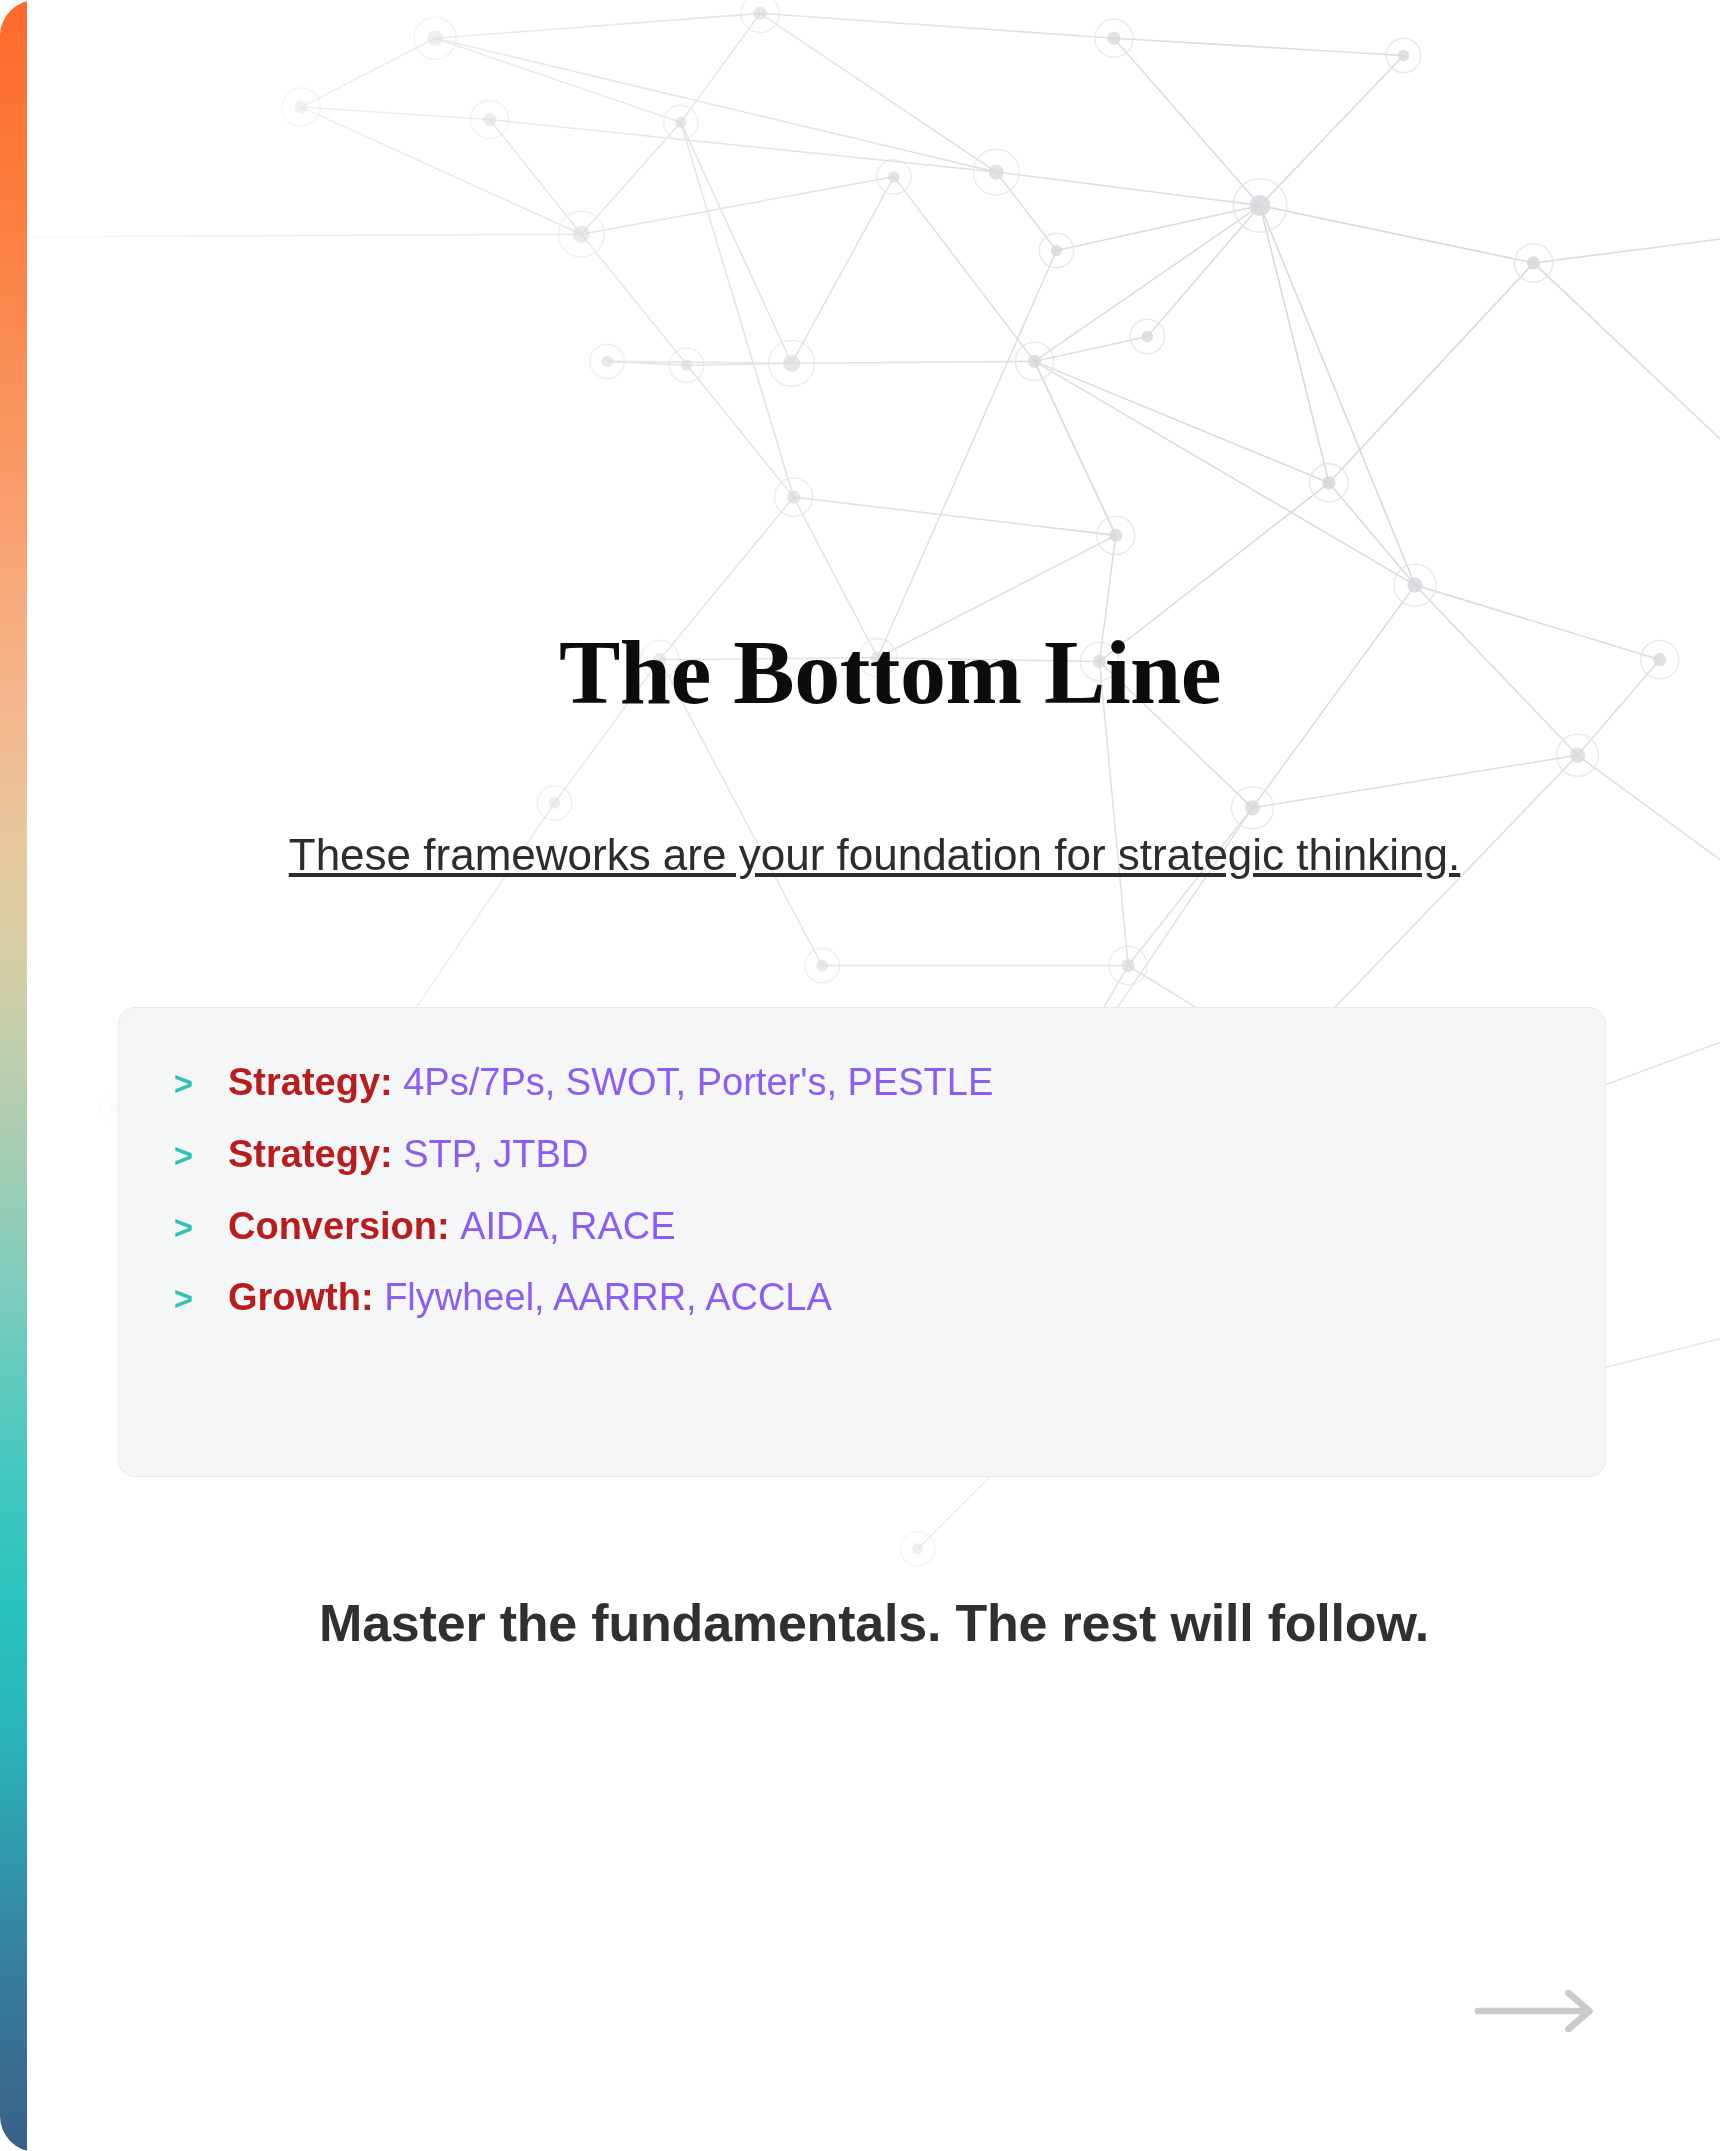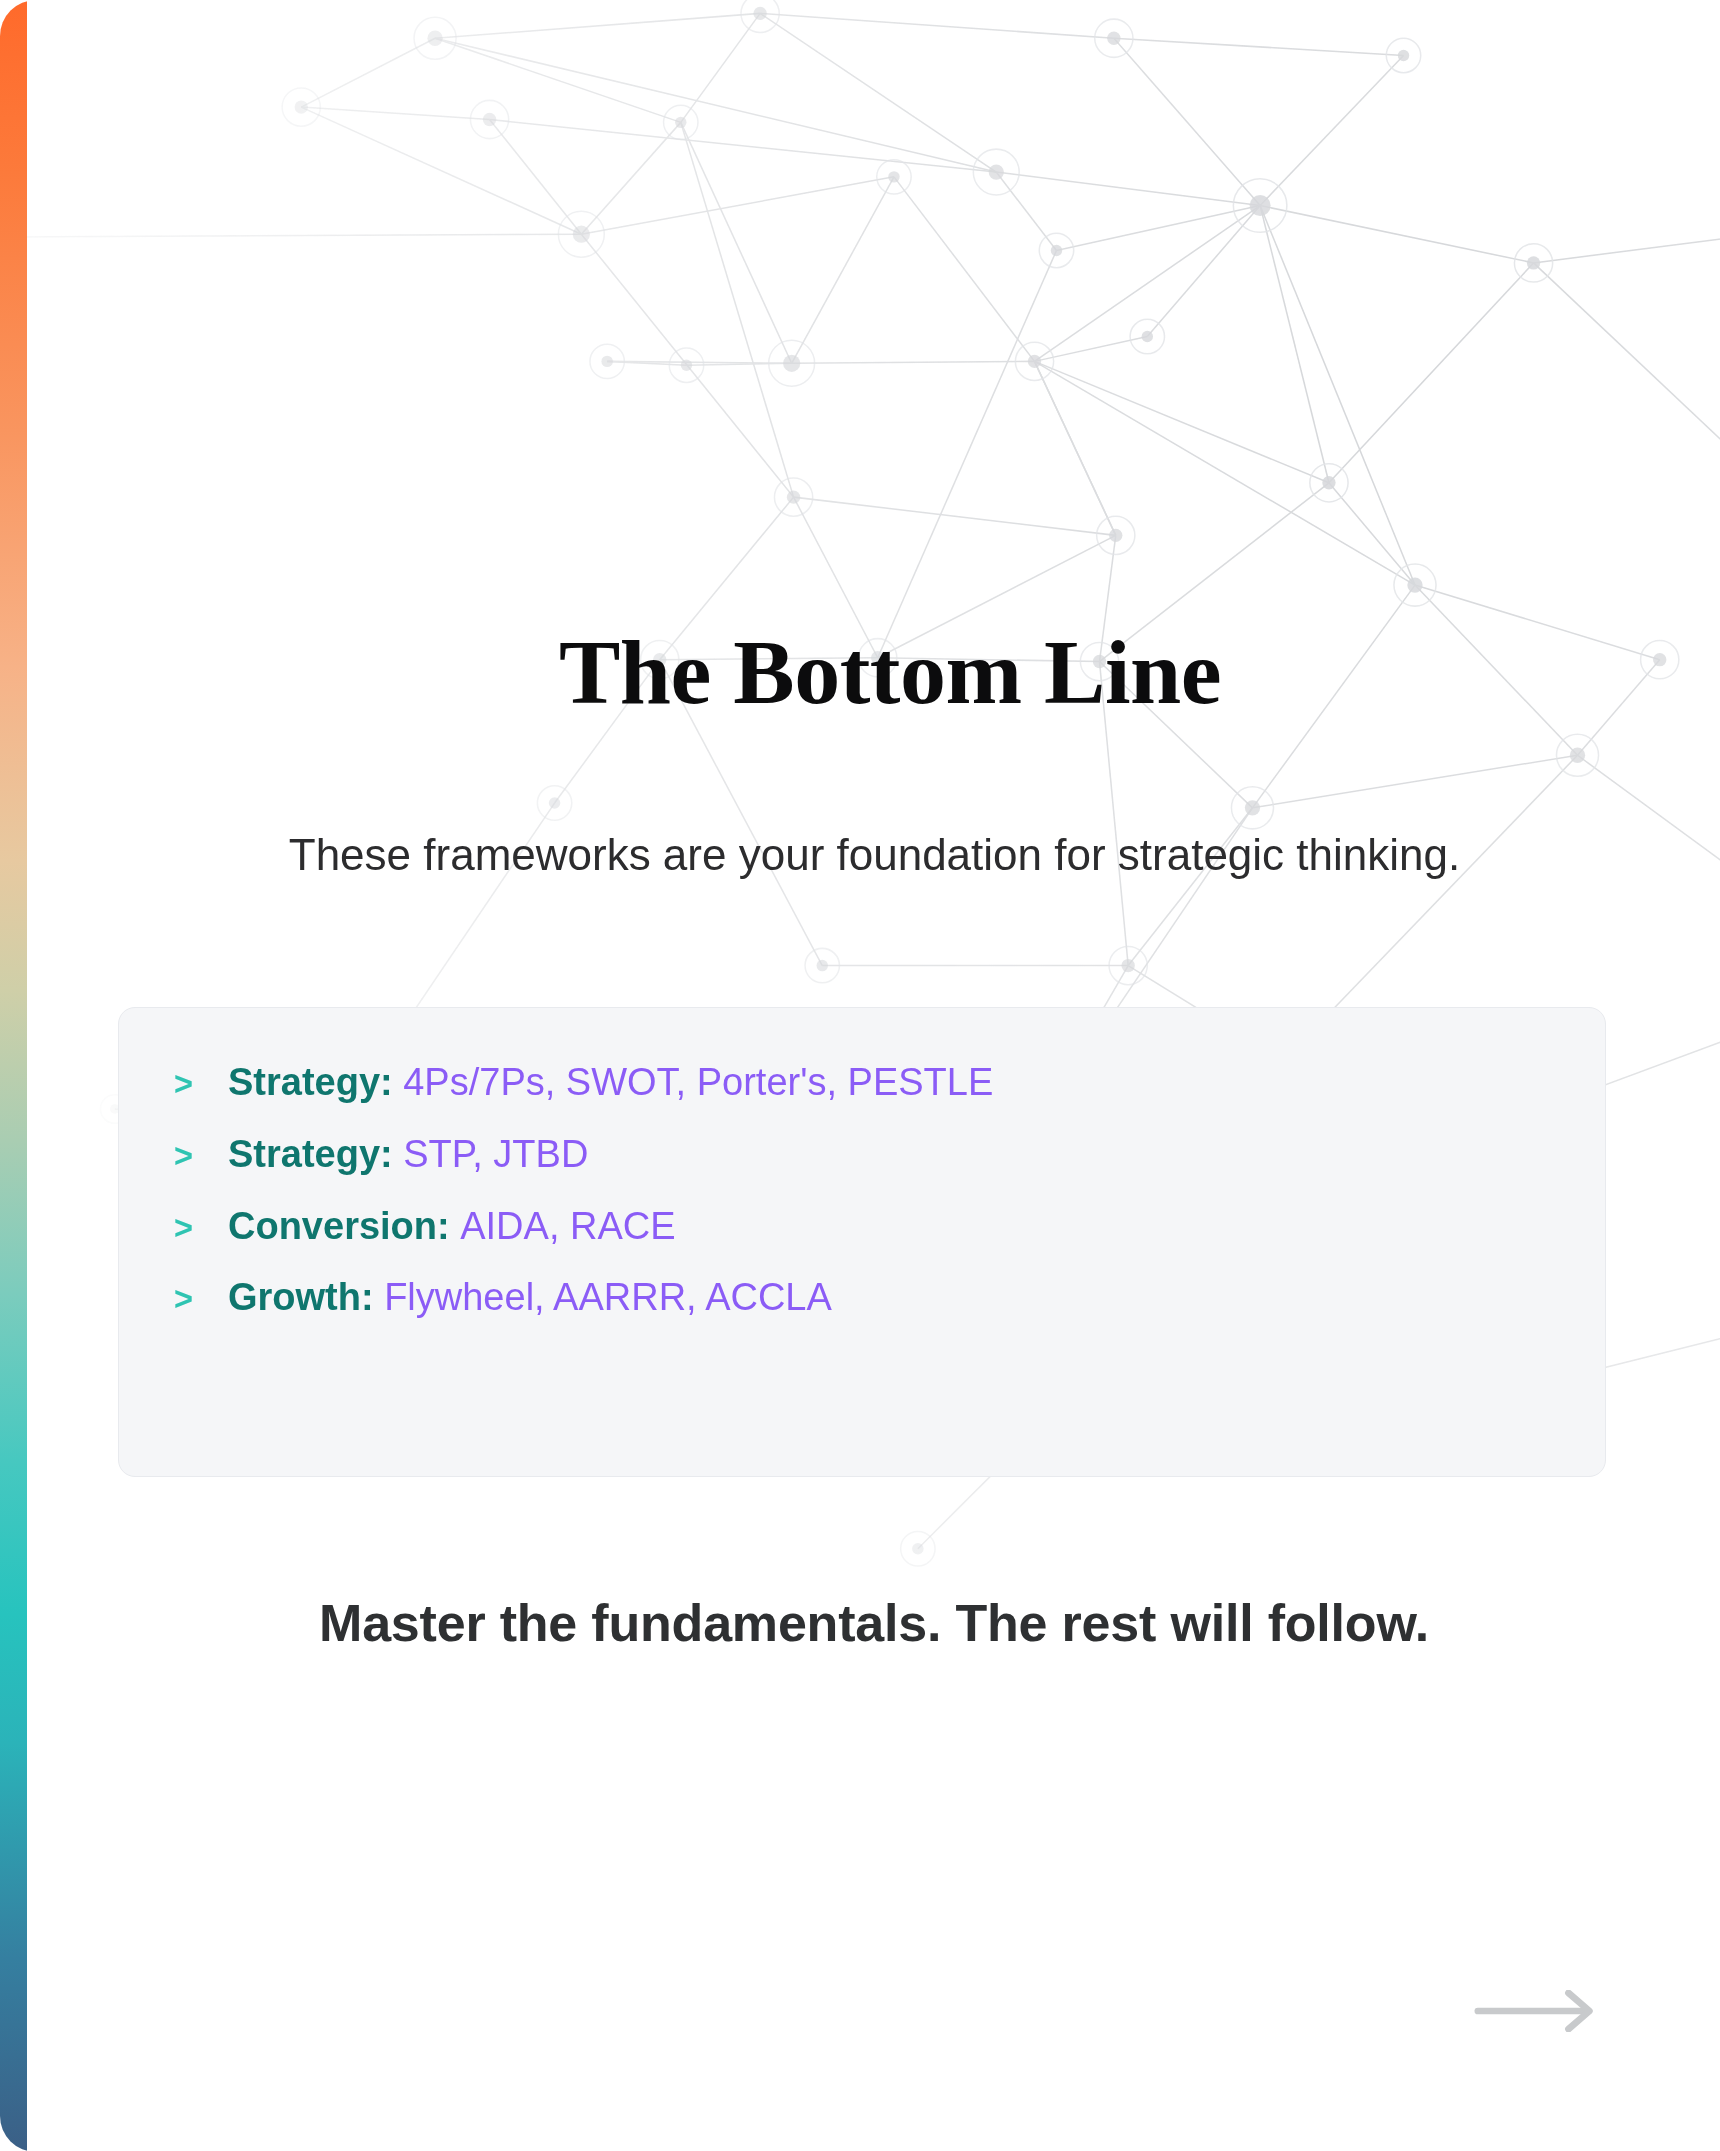--- a/index.html
+++ b/index.html
@@ -93,20 +93,21 @@
   .subtitle {
     position: absolute;
     left: 226px;
     top: 782px;
     width: 1243px;
     text-align: center;
     font-size: 44px;
     line-height: 1.33;
     font-weight: 400;
     color: #2c2c2e;
+    text-decoration: underline;
   }
 
   
   .panel {
     position: absolute;
     left: 91px;
     top: 1007px;
     width: 1488px;
     height: 470px;
     box-sizing: border-box;
@@ -136,21 +137,21 @@
     flex: 0 0 auto;
     width: 54px;
     color: #2FC4B2;
     font-weight: 700;
     font-size: 32.5px;
     line-height: 1;
   }
 
   .row-label {
     font-weight: 700;
-    color: #0f766e;
+    color: #b91c1c;
   }
 
   .row-value {
     font-weight: 400;
     color: #8b5cf6;
     padding-left: 10.5px;
   }
 
   
   .closing {

